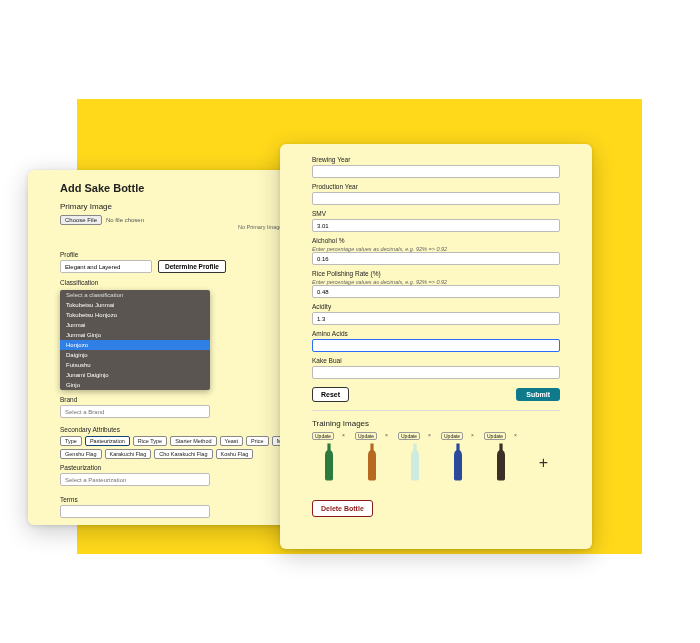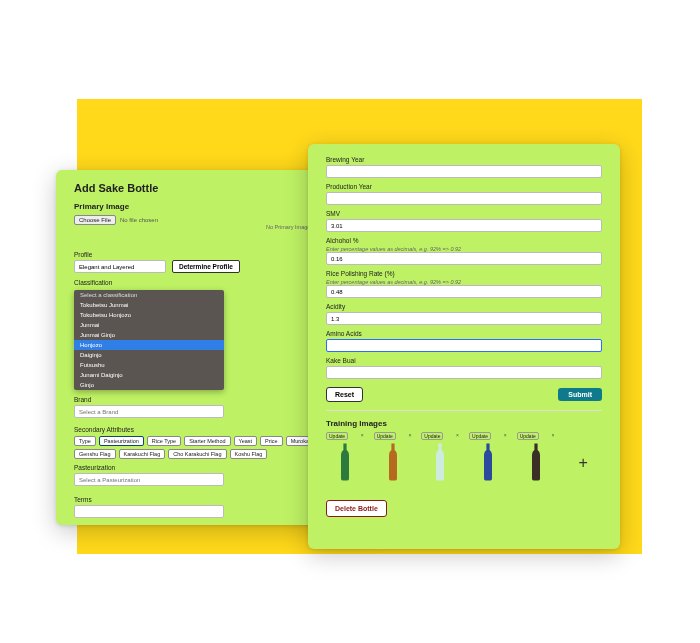--- a/index.html
+++ b/index.html
@@ -1,23 +1,23 @@
 <!DOCTYPE html>
 <html><head>
 <meta charset="utf-8">
 <style>
   * { box-sizing: border-box; margin: 0; padding: 0; }
   html, body { width: 700px; height: 643px; font-family: Arial, Helvetica, sans-serif; background: #fff; }
   .stage { position: relative; width: 700px; height: 643px; overflow: hidden; }
   .yellow-block { position: absolute; left: 77px; top: 99px; width: 565px; height: 455px; background: #ffd91a; }
-  .panel { position: absolute; background: #bef264; border-radius: 6px; box-shadow: 0 6px 24px rgba(0,0,0,.22), 0 1px 4px rgba(0,0,0,.12); padding: 12px 18px; font-size: 7px; color: #222; margin-left: 28px; }
+  .panel { position: absolute; background: #fef9c3; border-radius: 6px; box-shadow: 0 6px 24px rgba(0,0,0,.22), 0 1px 4px rgba(0,0,0,.12); padding: 12px 32px; font-size: 7px; color: #222; }
   .panel-left { left: 28px; top: 170px; width: 325px; height: 355px; }
   .panel-right { left: 280px; top: 144px; width: 312px; height: 405px; }
   .h-title { font-size: 11px; font-weight: 700; margin-bottom: 8px; }
-  .sub { font-size: 8px; font-weight: 700; margin-top: 6px; margin-bottom: 4px; }
+  .sub { font-size: 8px; font-weight: 400; margin-top: 6px; margin-bottom: 4px; }
   .small { font-size: 6px; color: #555; }
   .row { margin-bottom: 4px; }
   .file-row { display: flex; align-items: center; gap: 4px; }
   .file-btn { font-size: 6px; padding: 1px 4px; border: 1px solid #888; background: #eee; border-radius: 2px; cursor: pointer; }
   .no-img-note { position: absolute; left: 210px; top: 54px; font-size: 5.5px; color: #666; }
   .select, .input { width: 100%; height: 13px; font-size: 6px; padding: 1px 4px; border: 1px solid #bbb; border-radius: 2px; background: #fff; }
   .select.narrow { width: 92px; }
   .btn-outline { font-size: 6.5px; padding: 2px 6px; border: 1px solid #333; background: #fff; border-radius: 2px; font-weight: 700; cursor: pointer; }
   .profile-row { display: flex; align-items: center; gap: 6px; }
   .dropdown-open { position: relative; margin-top: 4px; }

